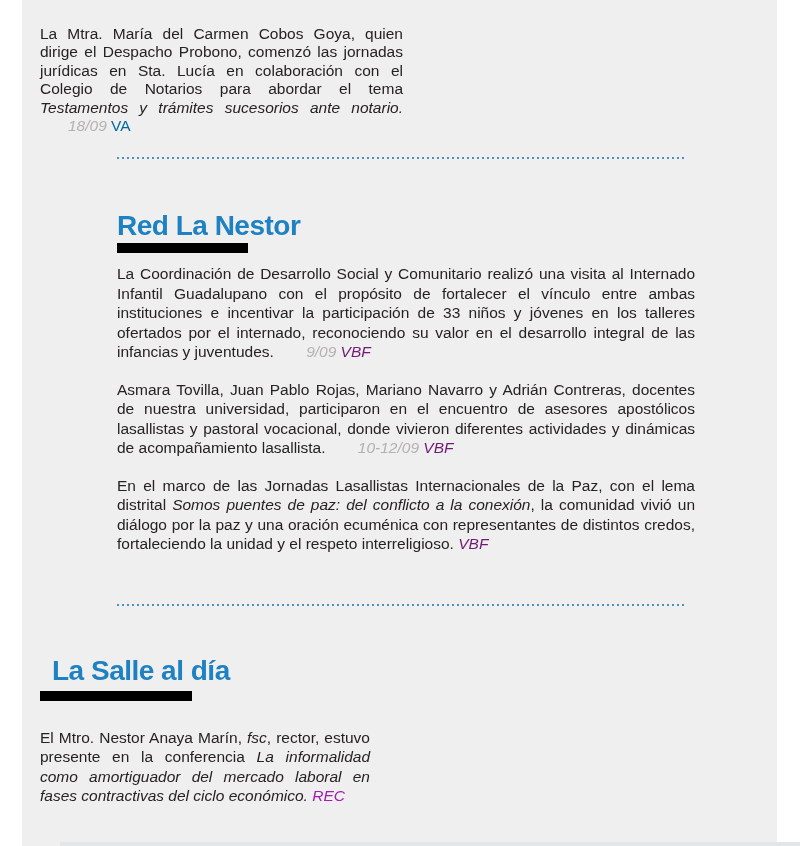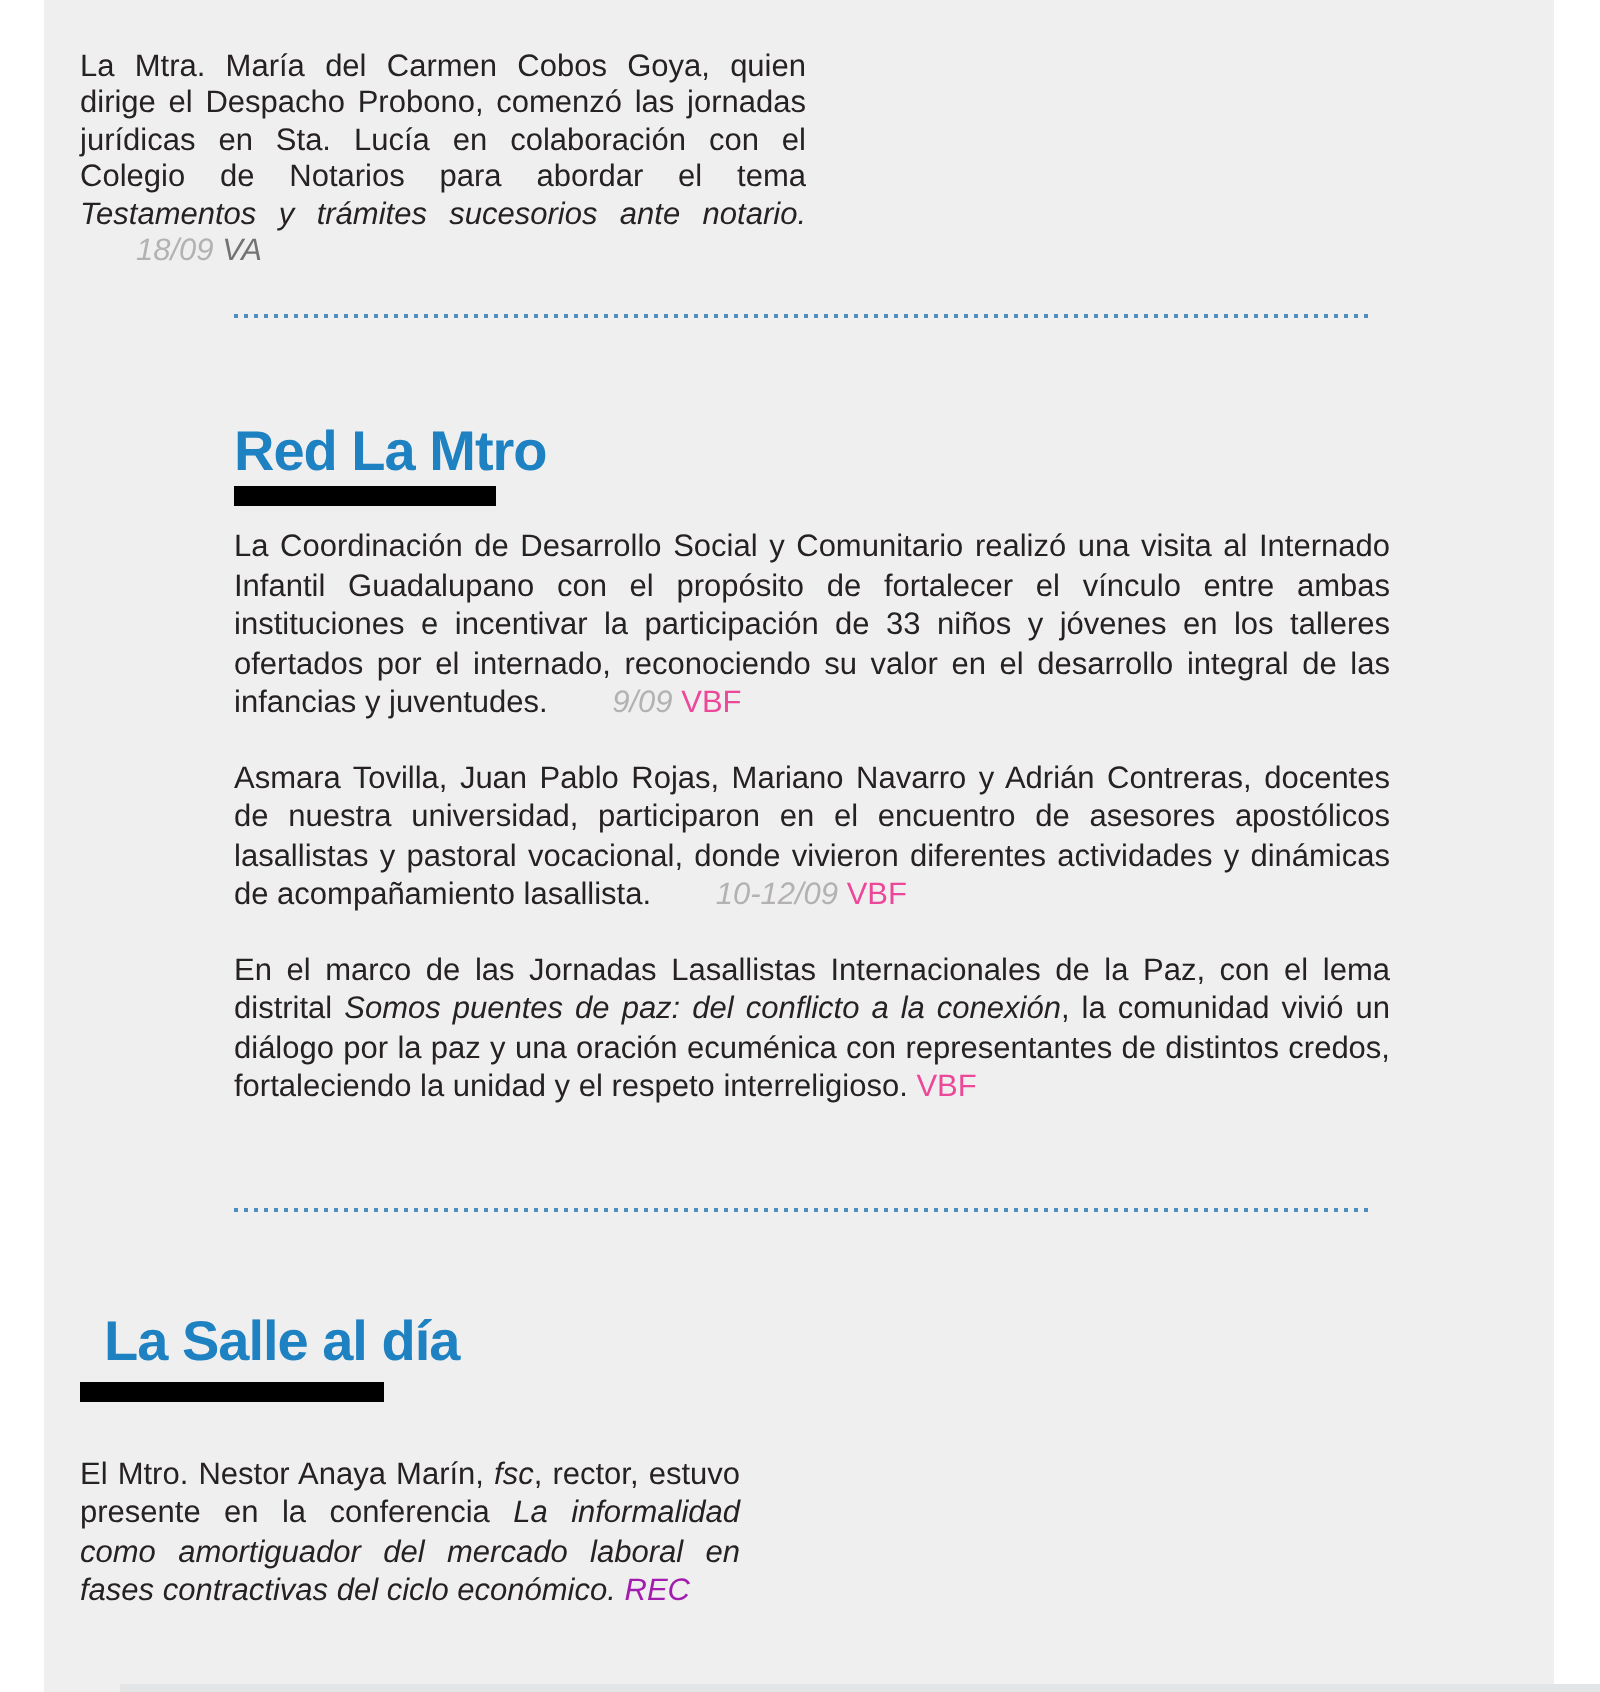--- a/index.html
+++ b/index.html
@@ -58,35 +58,35 @@
   .col-right{
     position:absolute;left:410px;top:712px;width:333px;
   }
   .bottom-edge-bar{
     position:absolute;left:60px;top:842px;width:740px;height:4px;
     background:#e3e5e7;
   }
   
   .seg-em{font-style:italic;}
   .seg-date{font-style:italic;color:#b3b1b2;margin-left:28px;}
-  .seg-credit-va{font-style:italic;color:#737373;}
-  .seg-credit-vbf{color:#ec4899;}
+  .seg-credit-va{color:#0369a1;}
+  .seg-credit-vbf{font-style:italic;color:#701a75;}
   .seg-credit-rec{font-style:italic;color:#a21caf;}
 </style>
 </head>
 <body>
 
 <div class="page">
   <div class="panel"></div>
 
   <p class="article top-article"><span class="seg-text">La Mtra. María del Carmen Cobos Goya, quien dirige el Despacho Probono, comenzó las jornadas jurídicas en Sta. Lucía en colaboración con el Colegio de Notarios para abordar el tema </span><span class="seg-em">Testamentos y trámites sucesorios ante notario.</span><span class="seg-text"> </span><span class="seg-date">18/09</span><span class="seg-text"> </span><span class="seg-credit-va">VA</span></p>
 
   <div class="dashed-divider divider-1"></div>
 
-  <h2 class="section-title title-red">Red La Mtro</h2>
+  <h2 class="section-title title-red">Red La Nestor</h2>
   <div class="title-bar bar-red"></div>
 
   <div class="red-articles">
     <p class="article"><span class="seg-text">La Coordinación de Desarrollo Social y Comunitario realizó una visita al Internado Infantil Guadalupano con el propósito de fortalecer el vínculo entre ambas instituciones e incentivar la participación de 33 niños y jóvenes en los talleres ofertados por el internado, reconociendo su valor en el desarrollo integral de las infancias y juventudes. </span><span class="seg-date">9/09</span><span class="seg-text"> </span><span class="seg-credit-vbf">VBF</span></p>
     <p class="article"><span class="seg-text">Asmara Tovilla, Juan Pablo Rojas, Mariano Navarro y Adrián Contreras, docentes de nuestra universidad, participaron en el encuentro de asesores apostólicos lasallistas y pastoral vocacional, donde vivieron diferentes actividades y dinámicas de acompañamiento lasallista. </span><span class="seg-date">10-12/09</span><span class="seg-text"> </span><span class="seg-credit-vbf">VBF</span></p>
     <p class="article"><span class="seg-text">En el marco de las Jornadas Lasallistas Internacionales de la Paz, con el lema distrital </span><span class="seg-em">Somos puentes de paz: del conflicto a la conexión</span><span class="seg-text">, la comunidad vivió un diálogo por la paz y una oración ecuménica con representantes de distintos credos, fortaleciendo la unidad y el respeto interreligioso. </span><span class="seg-credit-vbf">VBF</span></p>
   </div>
 
   <div class="dashed-divider divider-2"></div>
 

